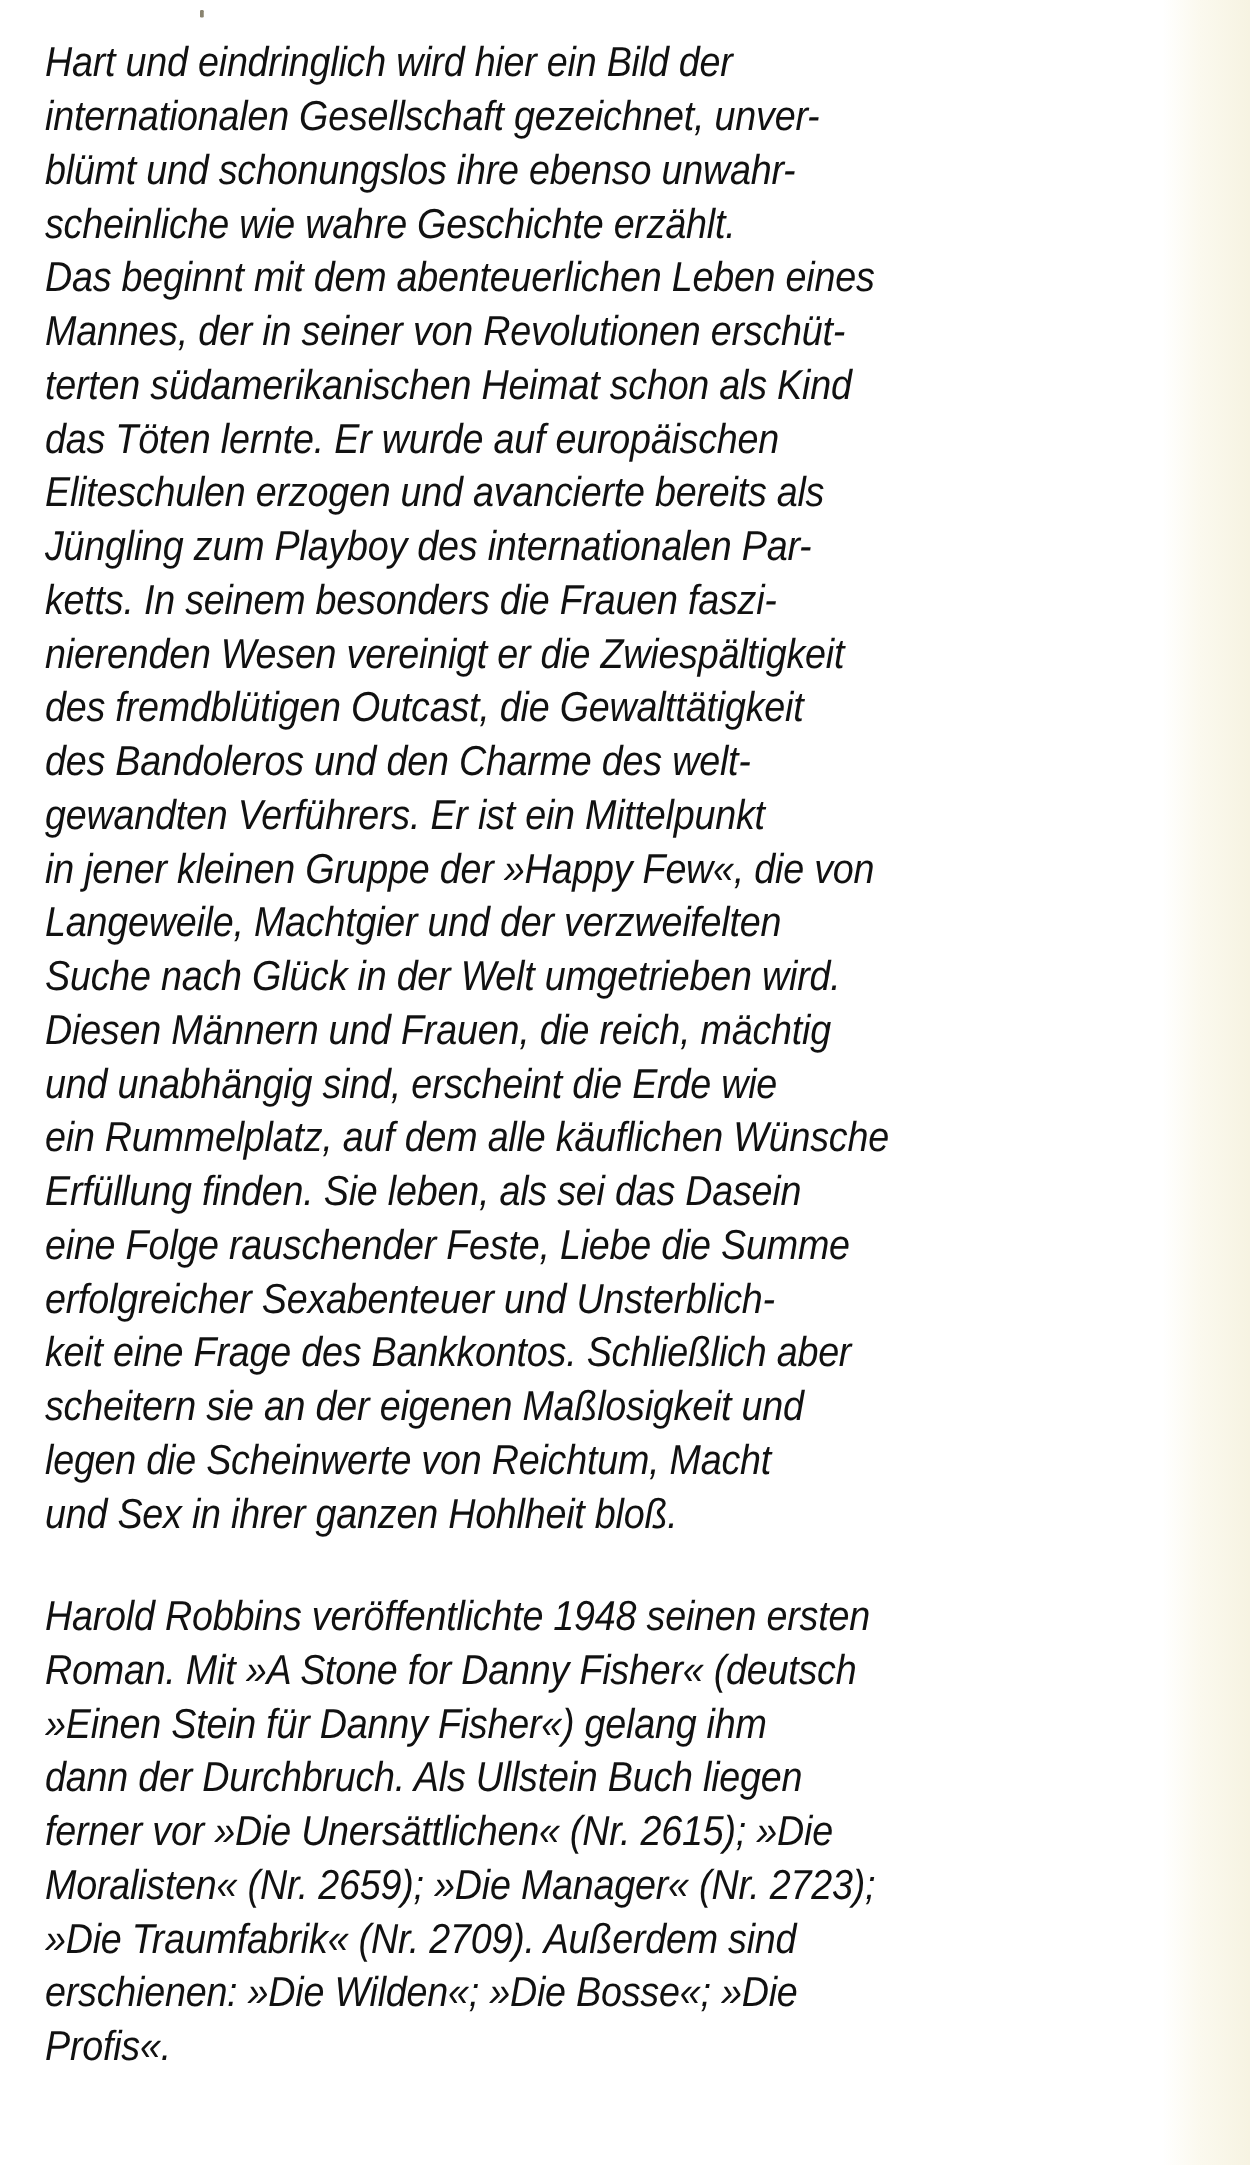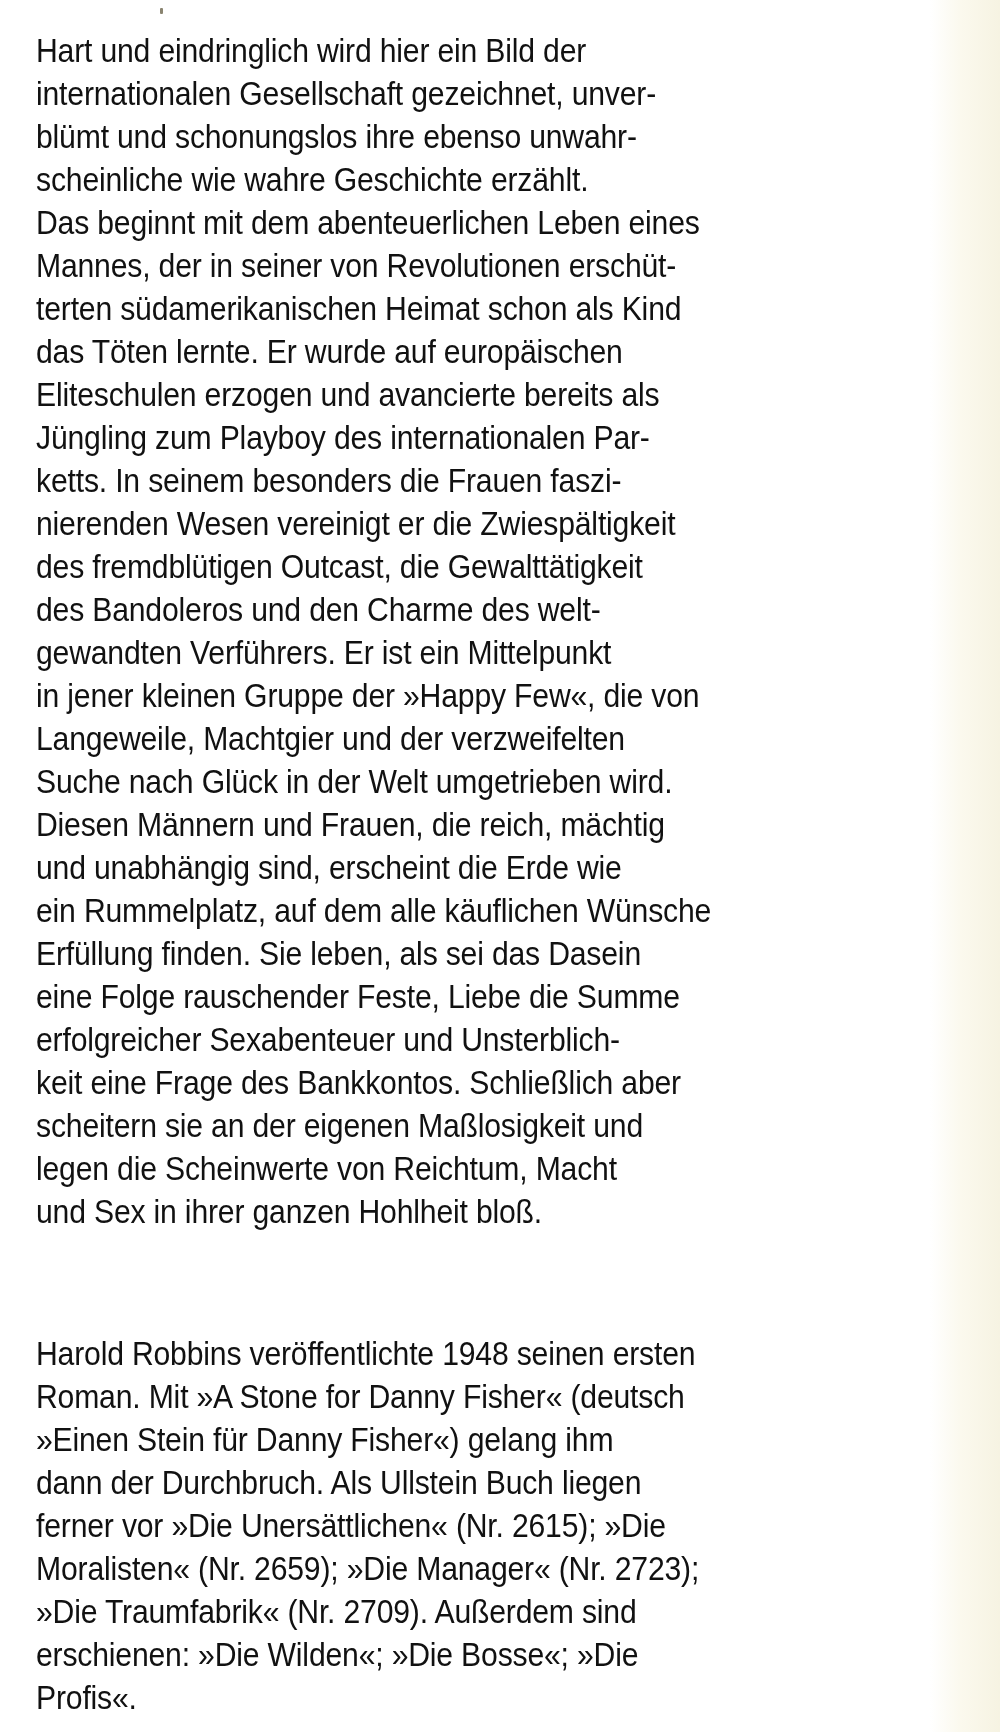--- a/index.html
+++ b/index.html
@@ -12,20 +12,21 @@
       background: #ffffff;
       position: relative;
       overflow: hidden;
     }
     .page {
       position: absolute;
       left: 0; top: 0;
       width: 1000px;
       height: 1732px;
       background: linear-gradient(to right, #ffffff 0%, #ffffff 93%, #fbf9ee 96%, #f6f3e2 100%);
+      font-style: italic;
     }
     .speck {
       position: absolute;
       left: 160px; top: 8px;
       width: 3px; height: 6px;
       background: #8a8470;
       border-radius: 1px;
     }
     .text-block {
       position: absolute;
@@ -37,21 +38,21 @@
     .line {
       height: 43px;
       line-height: 43px;
       font-size: 33.5px;
       white-space: pre;
       transform-origin: left center;
       transform: scaleX(0.9);
       letter-spacing: -0.2px;
     }
     #para1 { top: 29px; }
-    #para2 { top: 1332px; }
+    #para2 { top: 1272px; }
   </style>
 </head>
 <body>
 
 <div class="page">
   <div class="speck"></div>
 
   <div class="text-block" id="para1">
     <div class="line">Hart und eindringlich wird hier ein Bild der</div>
     <div class="line">internationalen Gesellschaft gezeichnet, unver-</div>

